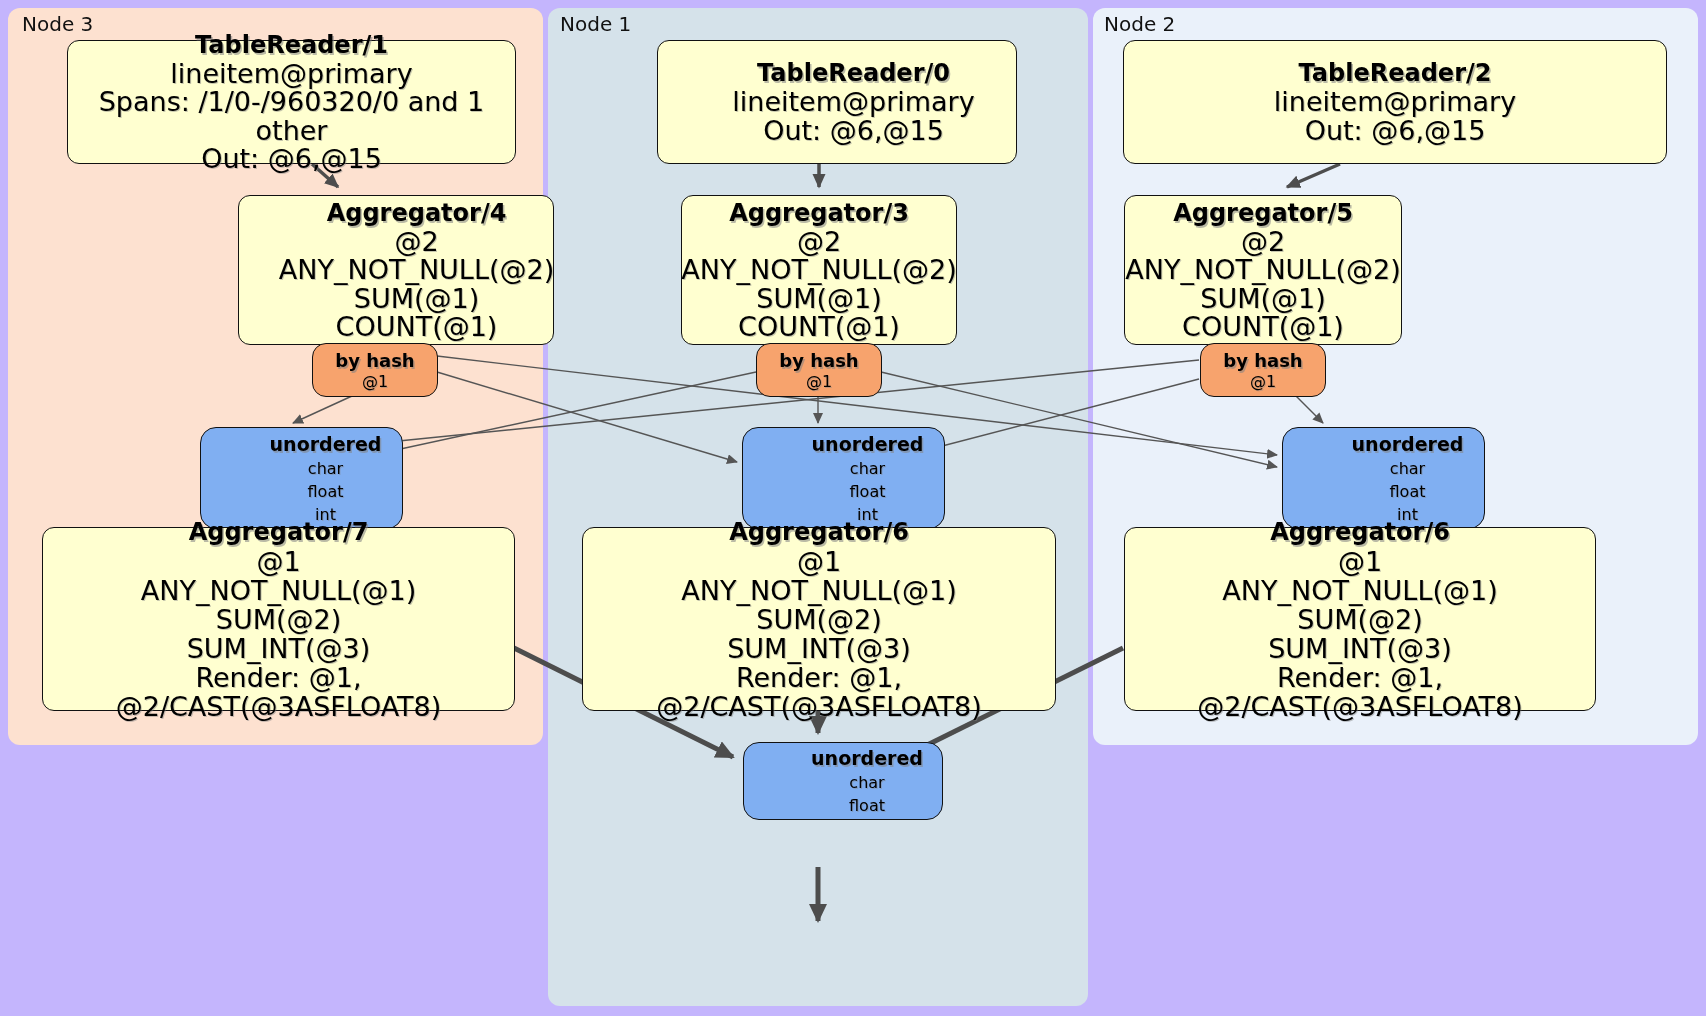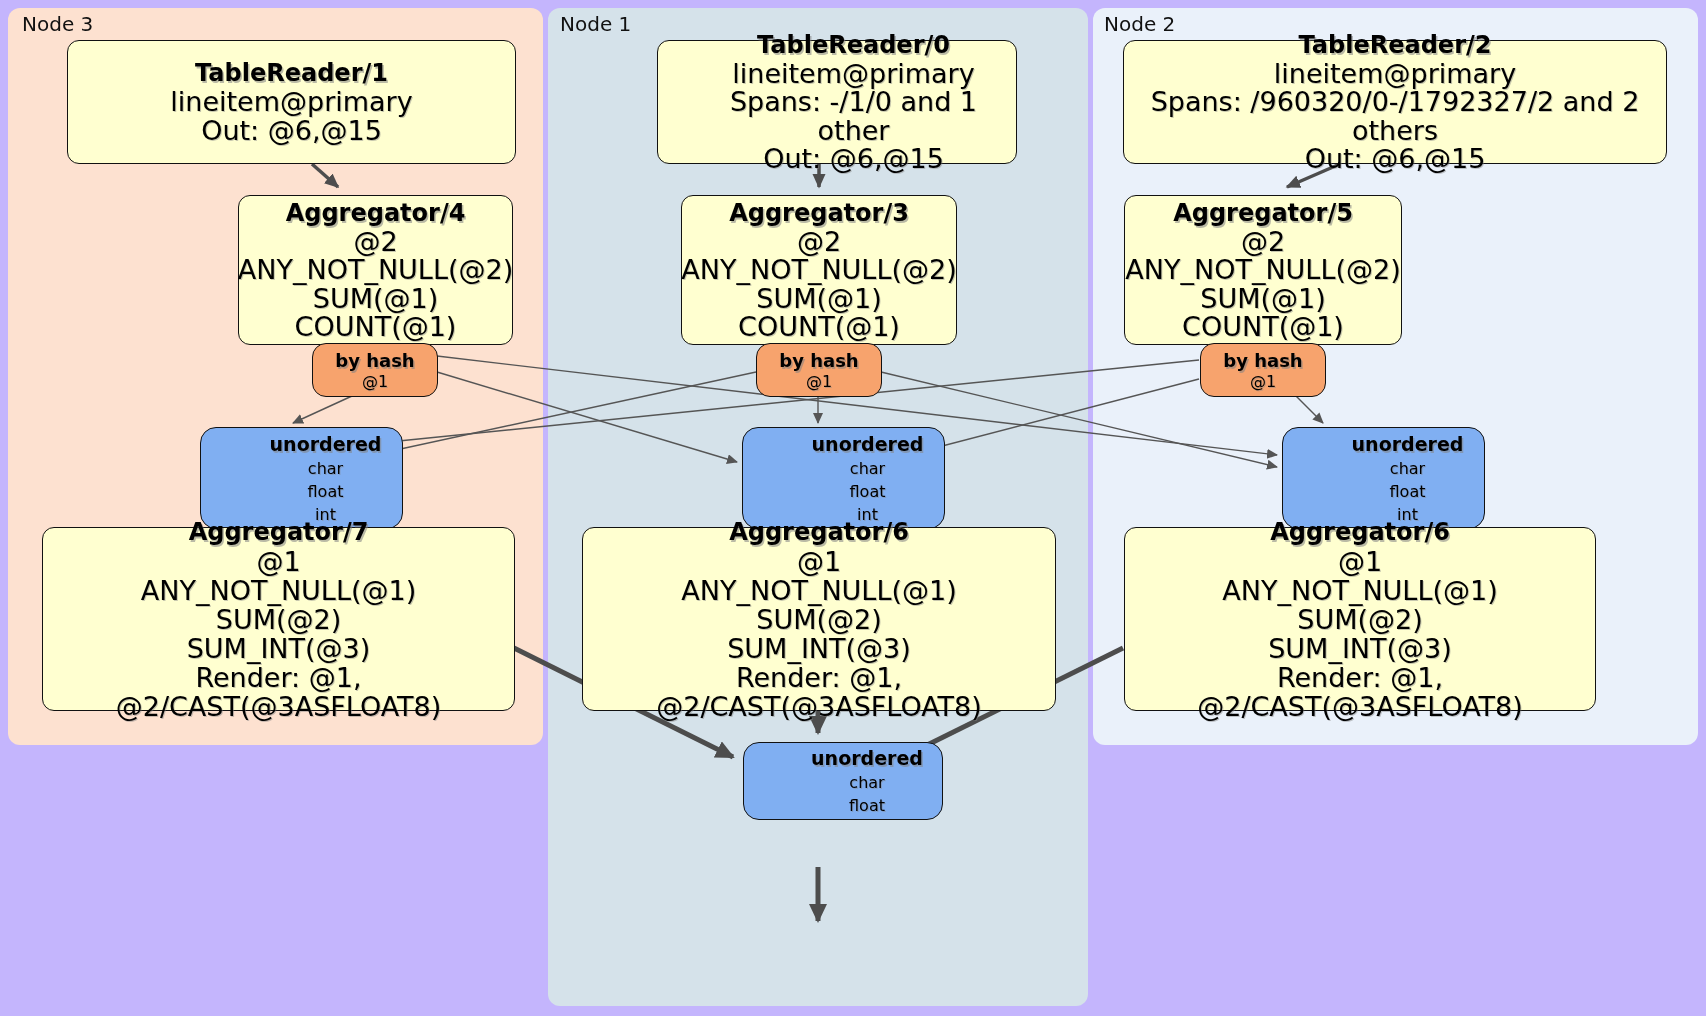--- a/index.html
+++ b/index.html
@@ -64,24 +64,25 @@
       <line x1="1296" y1="396" x2="1323" y2="423" class="edge-thin" marker-end="url(#arrow-thin)"></line>
       <line x1="514" y1="648" x2="733" y2="757" class="edge-thick" marker-end="url(#arrow-thick)"></line>
       <line x1="818" y1="711" x2="818" y2="733" class="edge-thick" marker-end="url(#arrow-thick)"></line>
       <line x1="1123" y1="648" x2="903" y2="757" class="edge-thick" marker-end="url(#arrow-thick)"></line>
       <line x1="818" y1="867" x2="818" y2="921" class="edge-thick" marker-end="url(#arrow-thick)"></line>
     </svg>
 
   <div class="pbox yellow" style="left:67px;top:40px;width:447px;height:122px;">
     <div class="ptitle">TableReader/1</div>
     <div class="pline">lineitem@primary</div>
+    <div class="pline">Spans: /1/0-/960320/0 and 1 other</div>
     <div class="pline">Out: @6,@15</div>
   </div>
 
-  <div class="pbox yellow" style="left:238px;top:195px;width:273px;height:148px;">
+  <div class="pbox yellow" style="left:238px;top:195px;width:273px;height:148px;padding-left:41px;">
     <div class="ptitle">Aggregator/4</div>
     <div class="pline">@2</div>
     <div class="pline">ANY_NOT_NULL(@2)</div>
     <div class="pline">SUM(@1)</div>
     <div class="pline">COUNT(@1)</div>
   </div>
 
   <div class="pbox router" style="left:312px;top:343px;width:124px;height:52px;">
     <div class="ptitle">by hash</div>
     <div class="pline">@1</div>
@@ -99,21 +100,20 @@
     <div class="pline">@1</div>
     <div class="pline">ANY_NOT_NULL(@1)</div>
     <div class="pline">SUM(@2)</div>
     <div class="pline">SUM_INT(@3)</div>
     <div class="pline">Render: @1, @2/CAST(@3ASFLOAT8)</div>
   </div>
 
   <div class="pbox yellow" style="left:657px;top:40px;width:325px;height:122px;padding-left:33px;">
     <div class="ptitle">TableReader/0</div>
     <div class="pline">lineitem@primary</div>
-    <div class="pline">Spans: -/1/0 and 1 other</div>
     <div class="pline">Out: @6,@15</div>
   </div>
 
   <div class="pbox yellow" style="left:681px;top:195px;width:274px;height:148px;">
     <div class="ptitle">Aggregator/3</div>
     <div class="pline">@2</div>
     <div class="pline">ANY_NOT_NULL(@2)</div>
     <div class="pline">SUM(@1)</div>
     <div class="pline">COUNT(@1)</div>
   </div>
@@ -135,21 +135,20 @@
     <div class="pline">@1</div>
     <div class="pline">ANY_NOT_NULL(@1)</div>
     <div class="pline">SUM(@2)</div>
     <div class="pline">SUM_INT(@3)</div>
     <div class="pline">Render: @1, @2/CAST(@3ASFLOAT8)</div>
   </div>
 
   <div class="pbox yellow" style="left:1123px;top:40px;width:542px;height:122px;">
     <div class="ptitle">TableReader/2</div>
     <div class="pline">lineitem@primary</div>
-    <div class="pline">Spans: /960320/0-/1792327/2 and 2 others</div>
     <div class="pline">Out: @6,@15</div>
   </div>
 
   <div class="pbox yellow" style="left:1124px;top:195px;width:276px;height:148px;">
     <div class="ptitle">Aggregator/5</div>
     <div class="pline">@2</div>
     <div class="pline">ANY_NOT_NULL(@2)</div>
     <div class="pline">SUM(@1)</div>
     <div class="pline">COUNT(@1)</div>
   </div>

